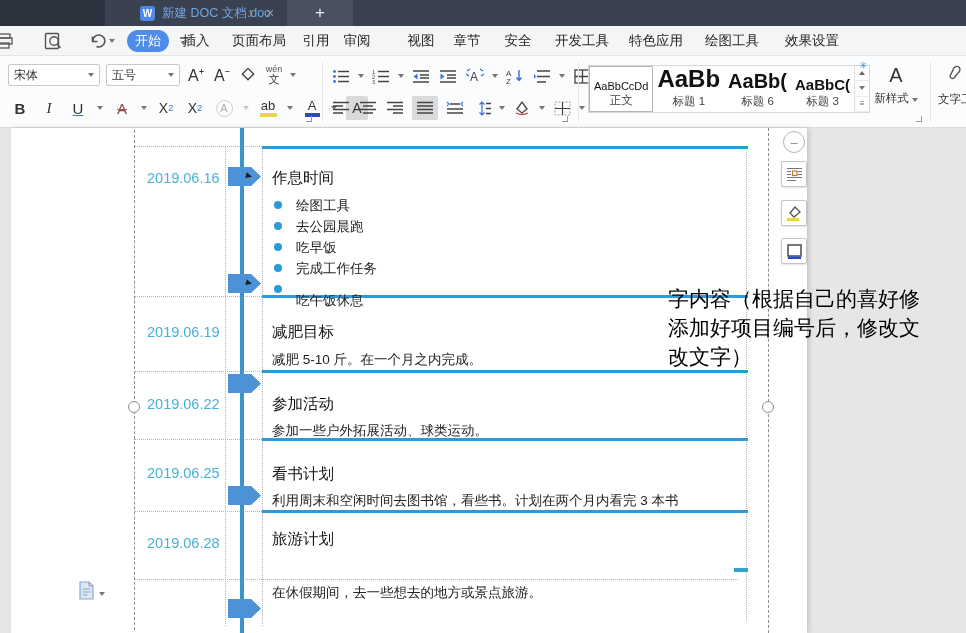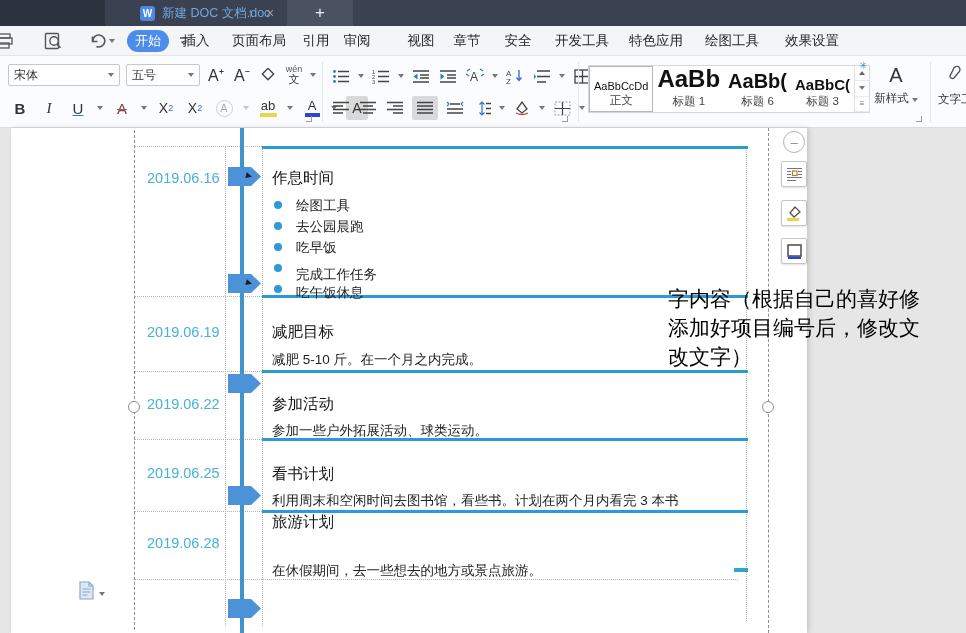--- a/index.html
+++ b/index.html
@@ -130,21 +130,21 @@
     <span class="menu-tab" style="left:518px;">安全</span>
     <span class="menu-tab" style="left:582px;">开发工具</span>
     <span class="menu-tab" style="left:656px;">特色应用</span>
     <span class="menu-tab" style="left:732px;">绘图工具</span>
     <span class="menu-tab" style="left:812px;">效果设置</span>
   </div>
 
   <div class="toolbar">
 
     <div class="trow" style="left:8px; top:7px; gap:6px;">
-      <div class="combo" style="width:112px;">
+      <div class="combo" style="width:92px;">
         <span>宋体</span>
           <span class="car"></span>
       </div>
       <div class="combo" style="width:74px;">
         <span>五号</span>
           <span class="car"></span>
       </div>
       <div class="tbtn" style="font-size:16px;">A⁺</div>
       <div class="tbtn" style="font-size:16px;">A⁻</div>
       <div class="tbtn">
@@ -394,32 +394,32 @@
     <div class="date" style="top:407px;">2019.06.28</div>
 
     <div class="ttl" style="top:40px;">作息时间</div>
     <div class="bdot" style="top:73px;"></div>
       <div class="bli" style="top:69px;">绘图工具</div>
     <div class="bdot" style="top:94px;"></div>
       <div class="bli" style="top:90px;">去公园晨跑</div>
     <div class="bdot" style="top:115px;"></div>
       <div class="bli" style="top:111px;">吃早饭</div>
     <div class="bdot" style="top:136px;"></div>
-      <div class="bli" style="top:132px;margin-top:6px;">完成工作任务</div>
+      <div class="bli" style="top:132px;">完成工作任务</div>
     <div class="bdot" style="top:157px;"></div>
-      <div class="bli" style="top:156px;">吃午饭休息</div>
+      <div class="bli" style="top:164px;">吃午饭休息</div>
 
     <div class="ttl" style="top:194px;">减肥目标</div>
     <div class="bd" style="top:223px;">减肥 5-10 斤。在一个月之内完成。</div>
     <div class="ttl" style="top:266px;">参加活动</div>
     <div class="bd" style="top:294px;">参加一些户外拓展活动、球类运动。</div>
     <div class="ttl" style="top:336px;">看书计划</div>
     <div class="bd" style="top:364px;">利用周末和空闲时间去图书馆，看些书。计划在两个月内看完 3 本书</div>
-    <div class="ttl" style="top:384px;">旅游计划</div>
-    <div class="bd" style="top:434px;">在休假期间，去一些想去的地方或景点旅游。</div>
+    <div class="ttl" style="top:401px;">旅游计划</div>
+    <div class="bd" style="top:456px;">在休假期间，去一些想去的地方或景点旅游。</div>
 
     <div class="annot">
       <div>字内容（根据自己的喜好修</div>
       <div>添加好项目编号后，修改文</div>
       <div>改文字）</div>
     </div>
 
     <div class="circbtn">–</div>
     <div class="sidebtn" style="top:33px;">
       <svg width="17" height="15" viewBox="0 0 17 15">

